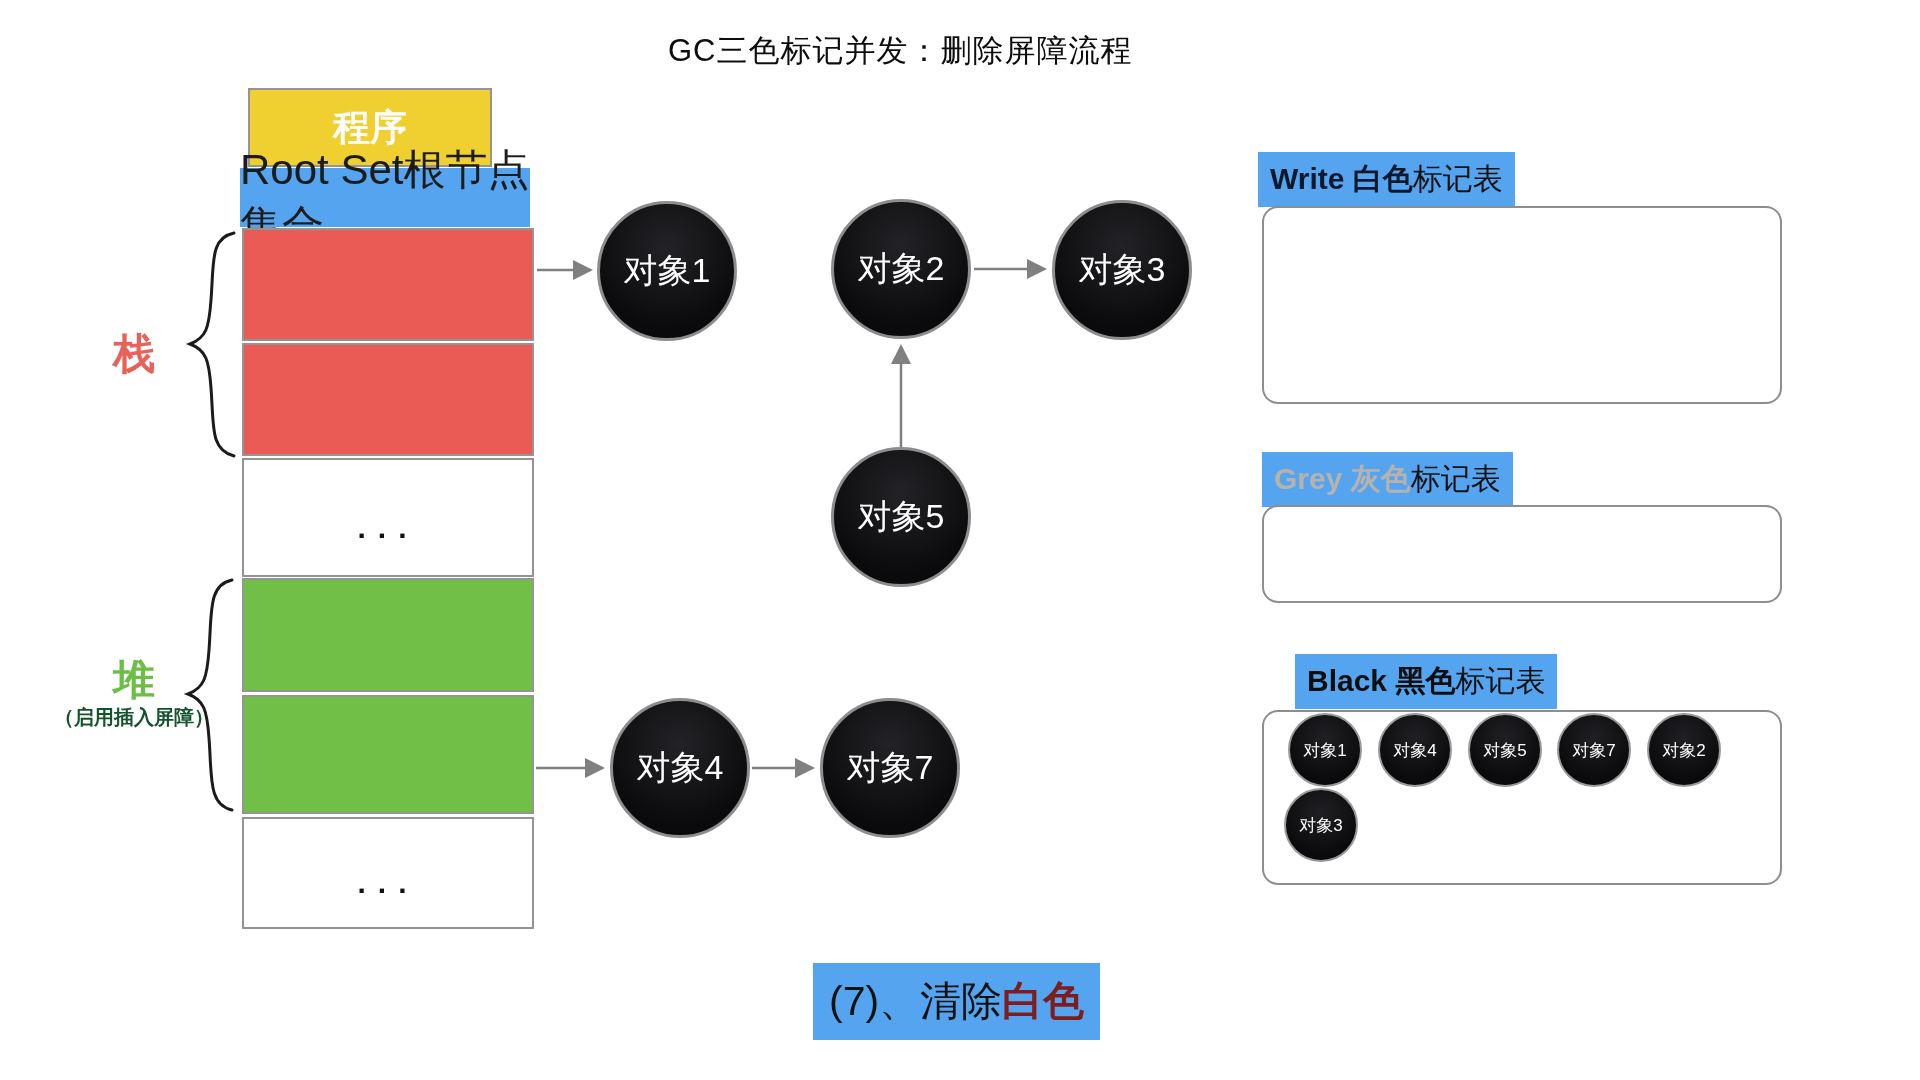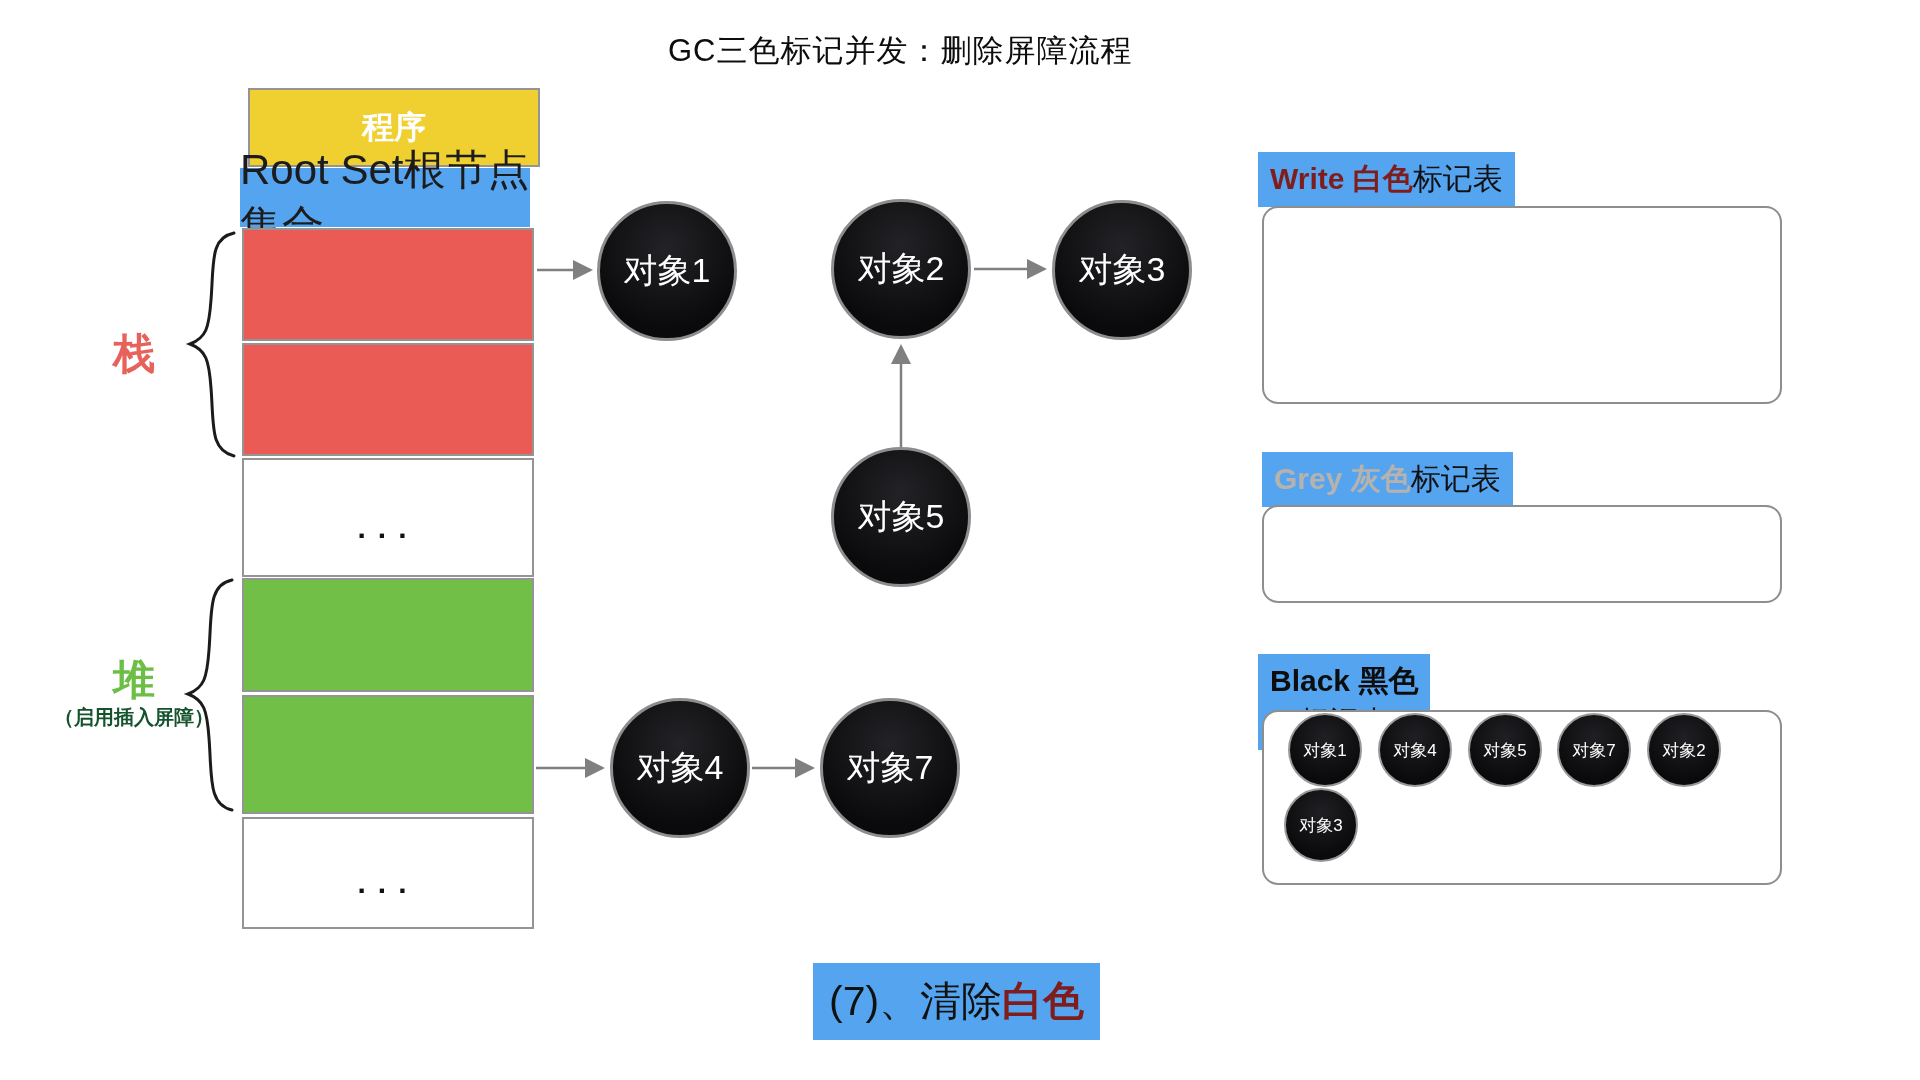--- a/index.html
+++ b/index.html
@@ -12,22 +12,22 @@
   .page-title {
     position:absolute; left:668px; top:30px;
     font-size:31px; font-weight:normal; color:#0d0d0d; letter-spacing:1px;
   }
 
   
   .membox {
     position:absolute; border:2px solid #949494;
     display:flex; align-items:center; justify-content:center;
   }
-  .program   { left:248px; top:88px;  width:292px; height:79px; background:var(--program-yellow);
-               color:#ffffff; font-size:32px; font-weight:bold; }
+  .program   { left:248px; top:88px;  width:244px; height:79px; background:var(--program-yellow);
+               color:#ffffff; font-size:37px; font-weight:bold; }
   .rootset   { left:240px; top:168px; width:290px; height:59px; background:var(--accent-blue);
                color:#1c1c1c; font-size:42px; border:none; }
   .stack1    { left:242px; top:228px; width:292px; height:113px; background:var(--stack-red); }
   .stack2    { left:242px; top:343px; width:292px; height:113px; background:var(--stack-red); }
   .dots1     { left:242px; top:458px; width:292px; height:119px; background:#ffffff; }
   .heap1     { left:242px; top:578px; width:292px; height:114px; background:var(--heap-green); }
   .heap2     { left:242px; top:695px; width:292px; height:119px; background:var(--heap-green); }
   .dots2     { left:242px; top:817px; width:292px; height:112px; background:#ffffff; }
   .dots-text { font-size:30px; font-weight:bold; color:#111; letter-spacing:12px; margin-top:20px; }
 
@@ -58,23 +58,23 @@
   .overlay line { stroke:#808080; stroke-width:2.5; }
   .overlay path.brace { stroke:#1b1b1b; stroke-width:3; fill:none; stroke-linecap:round; }
 
   
   .chip {
     position:absolute; display:inline-flex; align-items:center;
     background:var(--accent-blue); padding:7px 12px; font-size:30px; white-space:nowrap;
   }
   .chip .en  { font-weight:bold; }
   .chip .zh  { color:#111; font-weight:normal;text-align:right; }
-  .chip-white { left:1258px; top:152px; } .chip-white .en { color:#7f1d1d; }
+  .chip-white { left:1258px; top:152px; } .chip-white .en { color:#0f172a; }
   .chip-grey  { left:1262px; top:452px; } .chip-grey  .en { color:var(--grey-label); }
-  .chip-black { left:1258px; top:654px;flex-direction:column; } .chip-black .en { color:#0d0d0d; }
+  .chip-black { left:1295px; top:654px; } .chip-black .en { color:#0d0d0d; }
 
   .tbox {
     position:absolute; width:520px; background:#ffffff;
     border:2px solid #8E8E8E; border-radius:16px;
   }
   .tbox-white { left:1262px; top:206px; height:198px; }
   .tbox-grey  { left:1262px; top:505px; height:98px; }
   .tbox-black { left:1262px; top:710px; height:175px; }
 
   .mini-node {

